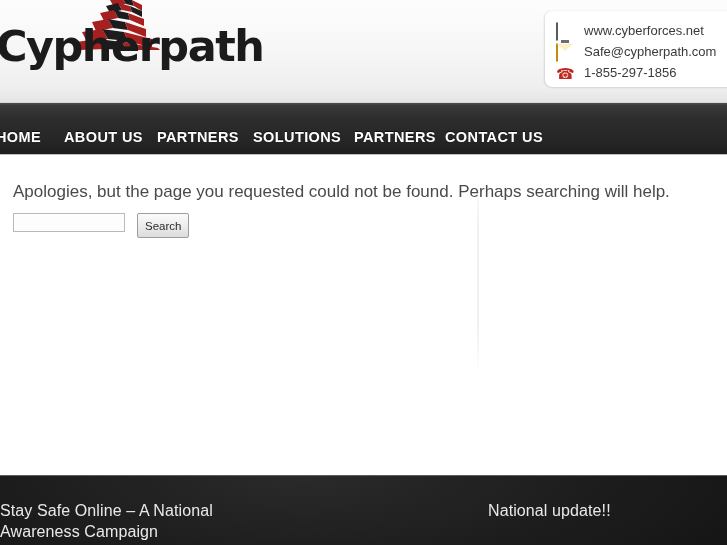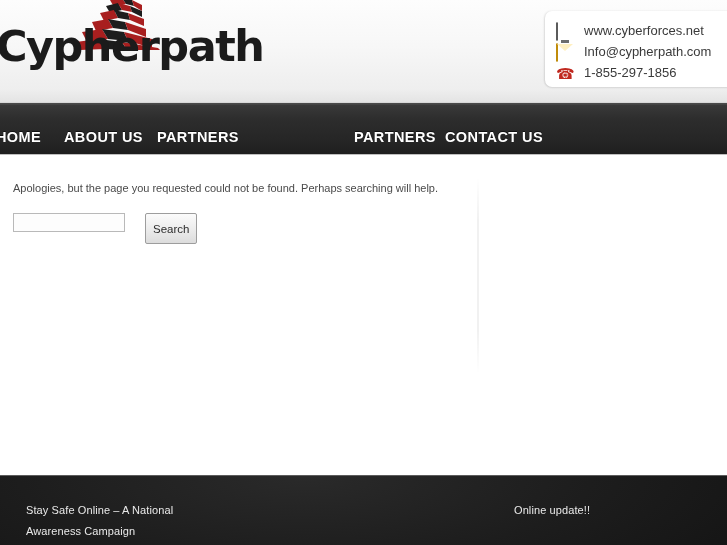--- a/index.html
+++ b/index.html
@@ -195,21 +195,21 @@
     left: 477px;
     top: 22px;
     width: 2px;
     height: 197px;
     background: linear-gradient(to bottom, rgba(0,0,0,0.0) 0%, rgba(0,0,0,0.055) 22%, rgba(0,0,0,0.055) 78%, rgba(0,0,0,0.0) 100%);
   }
   .apology {
     position: absolute;
     left: 13px;
     top: 27px;
-    font-size: 11px;
+    font-size: 17px;
     color: #4a4a4a;
     font-family: "Liberation Sans", sans-serif;
   }
   .search-form {
     position: absolute;
     left: 13px;
     top: 58px;
     display: flex;
     align-items: stretch;
   }
@@ -218,22 +218,22 @@
     height: 19px;
     border: 1px solid #b9b9b9;
     background: #fdfdfd;
     font-family: "Liberation Sans", sans-serif;
     font-size: 11px;
     color: #333;
     padding: 0 3px;
     outline: none;
   }
   .search-button {
-    margin-left: 20px;
-    height: 31px;
+    margin-left: 12px;
+    height: 25px;
     padding: 0 7px;
     border: 1px solid #9d9d9d;
     border-radius: 2px;
     background: linear-gradient(to bottom, #fbfbfb 0%, #ededed 50%, #dcdcdc 100%);
     font-family: "Liberation Sans", sans-serif;
     font-size: 11.5px;
     color: #2c2c2c;
     cursor: pointer;
   }
 
@@ -249,25 +249,24 @@
   }
   .footer-col-left {
     position: absolute;
     left: 0px;
     top: 24px;
     width: 270px;
   }
   .footer-heading {
     color: #e9e9e9;
     font-family: "Liberation Sans", sans-serif;
-    font-size: 11px;
+    font-size: 16px;
     line-height: 21px;
     font-weight: normal;
     letter-spacing: 0.1px;
-    margin-left: 26px;
   }
 
   .footer-col-right {
     position: absolute;
     left: 488px;
     top: 24px;
     width: 239px;
   }
 </style>
 </head>
@@ -303,34 +302,35 @@
       <div class="logo-word">Cypherpath</div>
     </div>
 
     <div class="contact-panel">
       <div class="contact-row">
         <span class="contact-icon"><span class="ic-monitor"></span></span>
         <span class="contact-text">www.cyberforces.net</span>
       </div>
       <div class="contact-row">
         <span class="contact-icon"><span class="ic-envelope"></span></span>
-        <span class="contact-text">Info@cypherpath.com</span>
+        <span class="contact-text">Safe@cypherpath.com</span>
       </div>
       <div class="contact-row">
         <span class="contact-icon"><span class="ic-phone">☎</span></span>
         <span class="contact-text">1-855-297-1856</span>
       </div>
     </div>
   </div>
 
   <div class="nav">
     <div class="nav-inner" id="nav-inner">
         <div class="nav-item no-ul" style="left: -4px;"><span>HOME</span></div>
         <div class="nav-item" style="left: 64px;"><span>ABOUT US</span><span class="nav-ul"></span></div>
         <div class="nav-item" style="left: 157px;"><span>PARTNERS</span><span class="nav-ul"></span></div>
+        <div class="nav-item" style="left: 253px;"><span>SOLUTIONS</span><span class="nav-ul"></span></div>
         <div class="nav-item" style="left: 354px;"><span>PARTNERS</span><span class="nav-ul"></span></div>
         <div class="nav-item" style="left: 445px;"><span>CONTACT US</span><span class="nav-ul"></span></div>
       </div>
   </div>
 
   <div class="main">
     <div class="content-divider"></div>
 
     <div class="apology">Apologies, but the page you requested could not be found. Perhaps searching will help.</div>
 
@@ -341,18 +341,18 @@
   </div>
 
   <div class="footer">
 
     <div class="footer-col-left">
       <div class="footer-heading">Stay Safe Online – A National</div>
       <div class="footer-heading">Awareness Campaign</div>
     </div>
 
     <div class="footer-col-right">
-      <div class="footer-heading">Online update!!</div>
+      <div class="footer-heading">National update!!</div>
 
     </div>
 
   </div>
 </div>
 
 </body></html>

